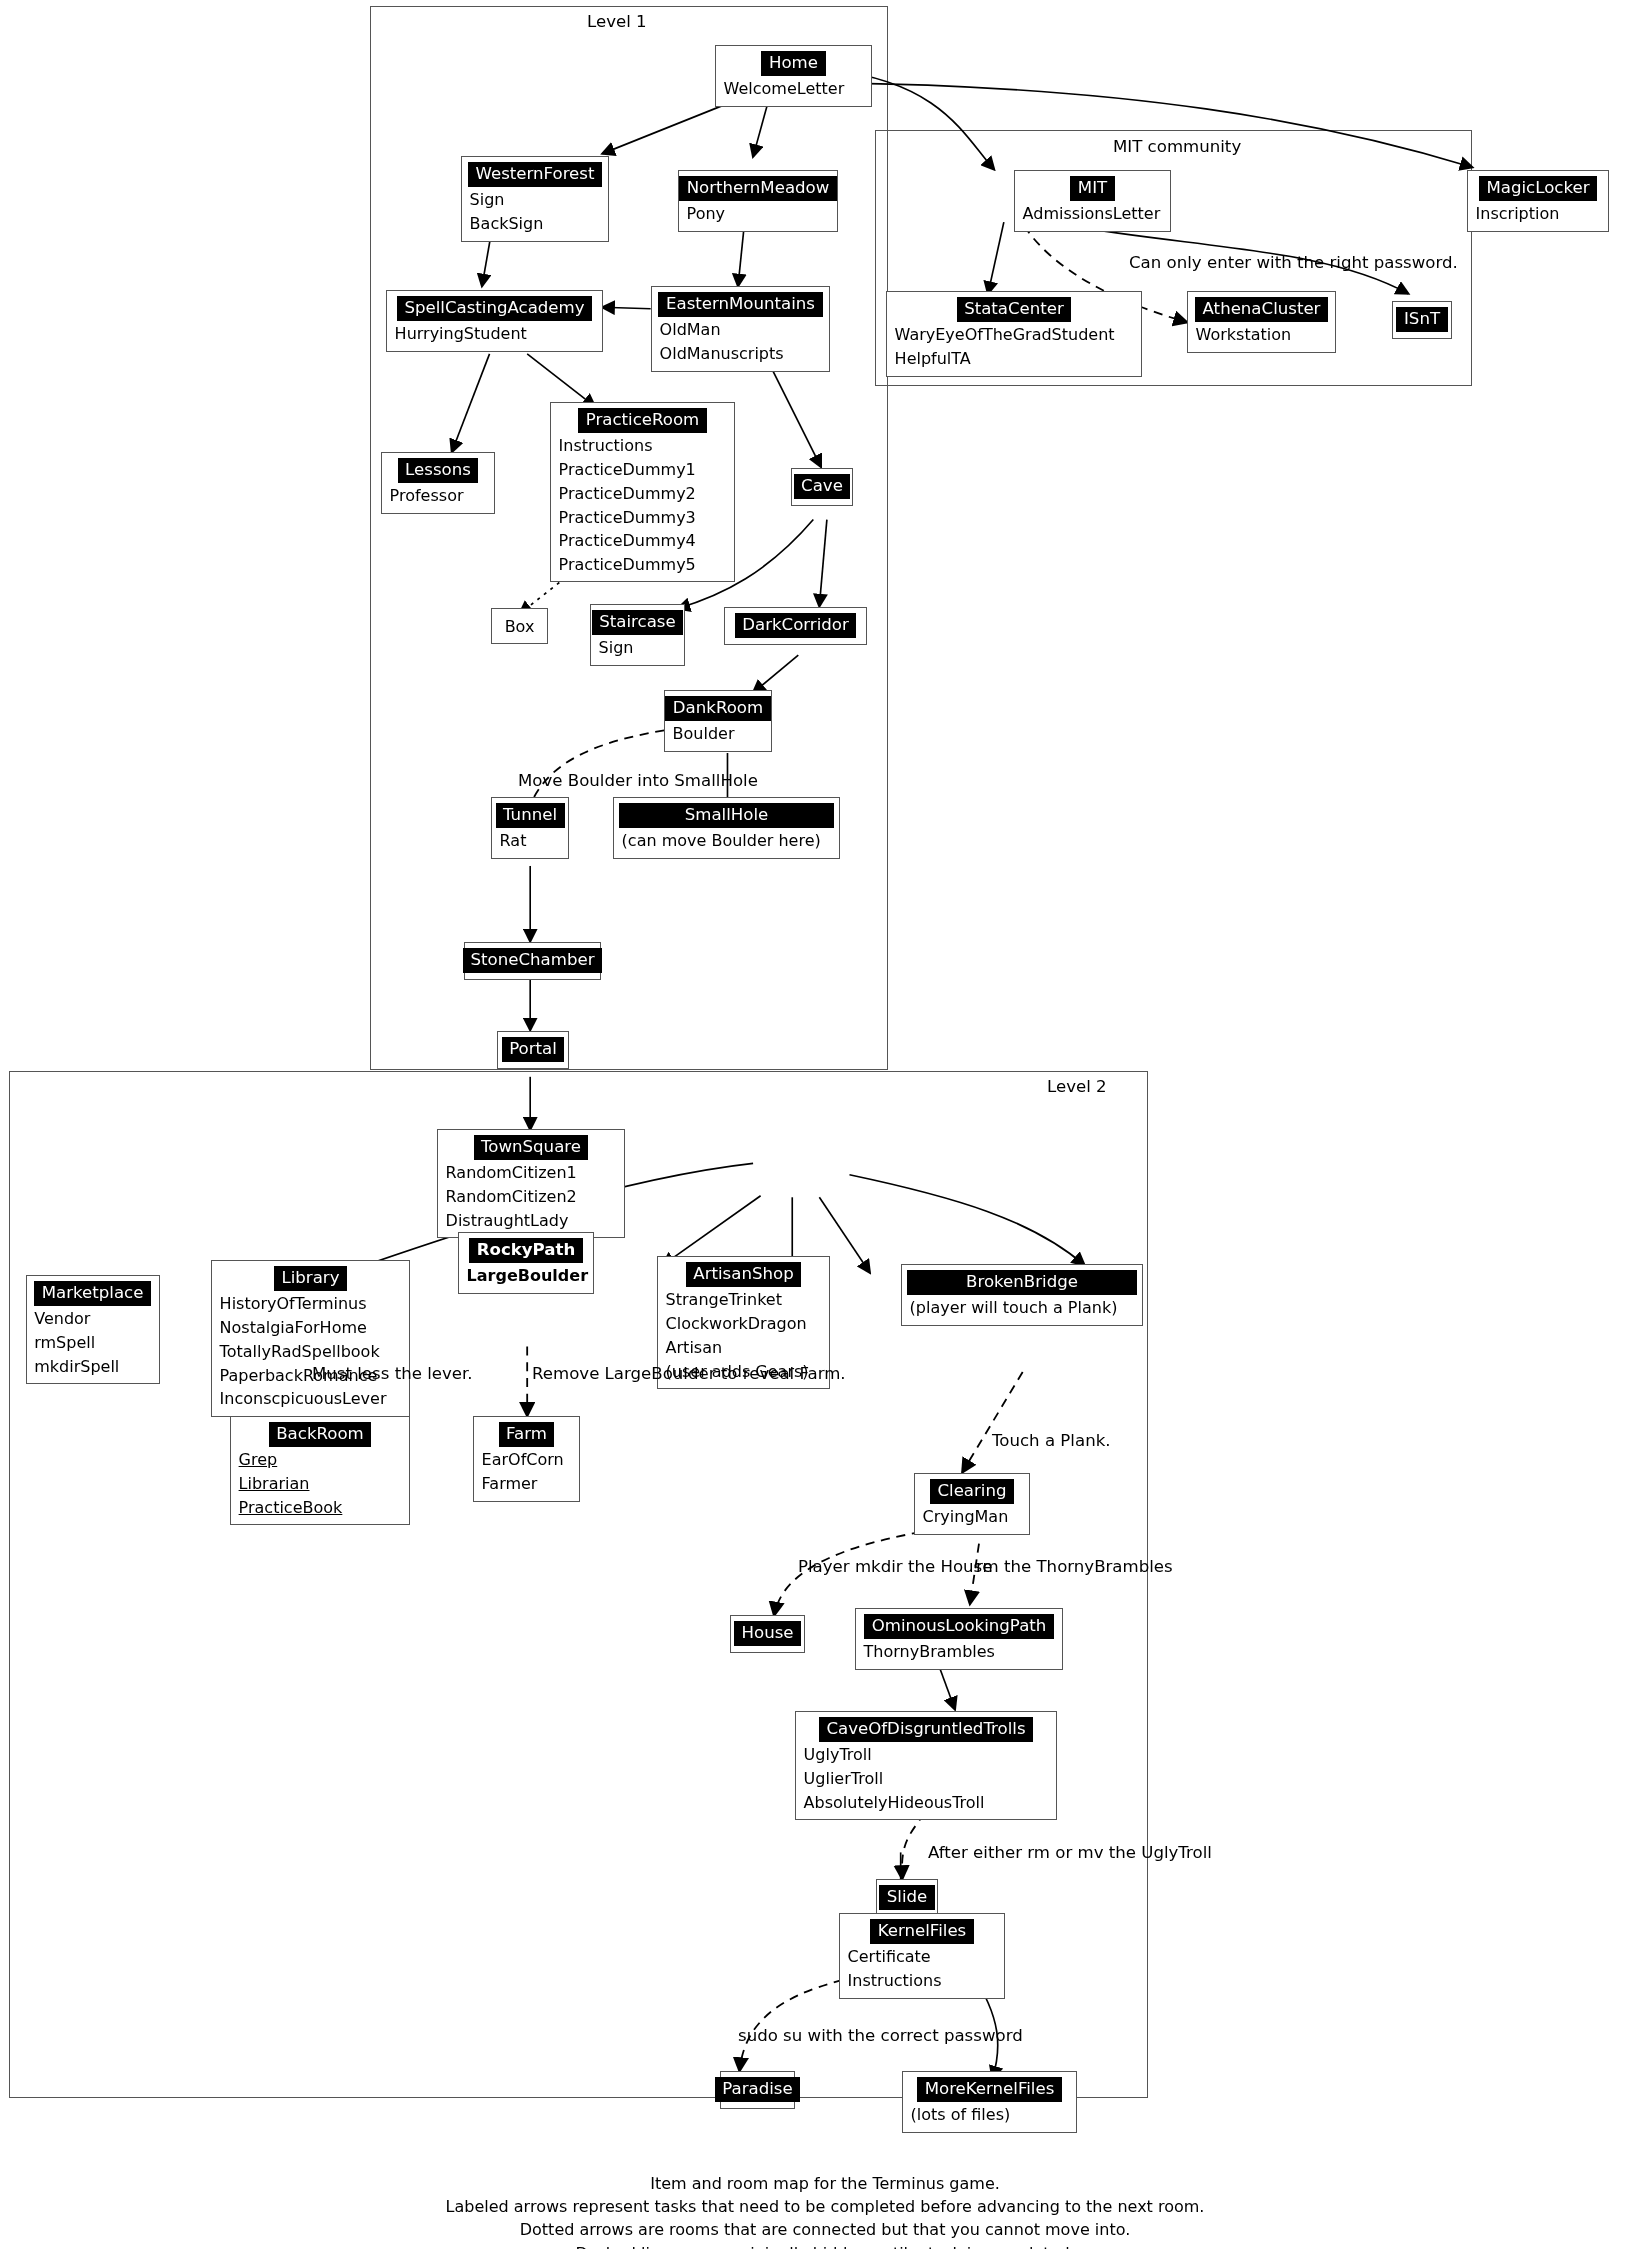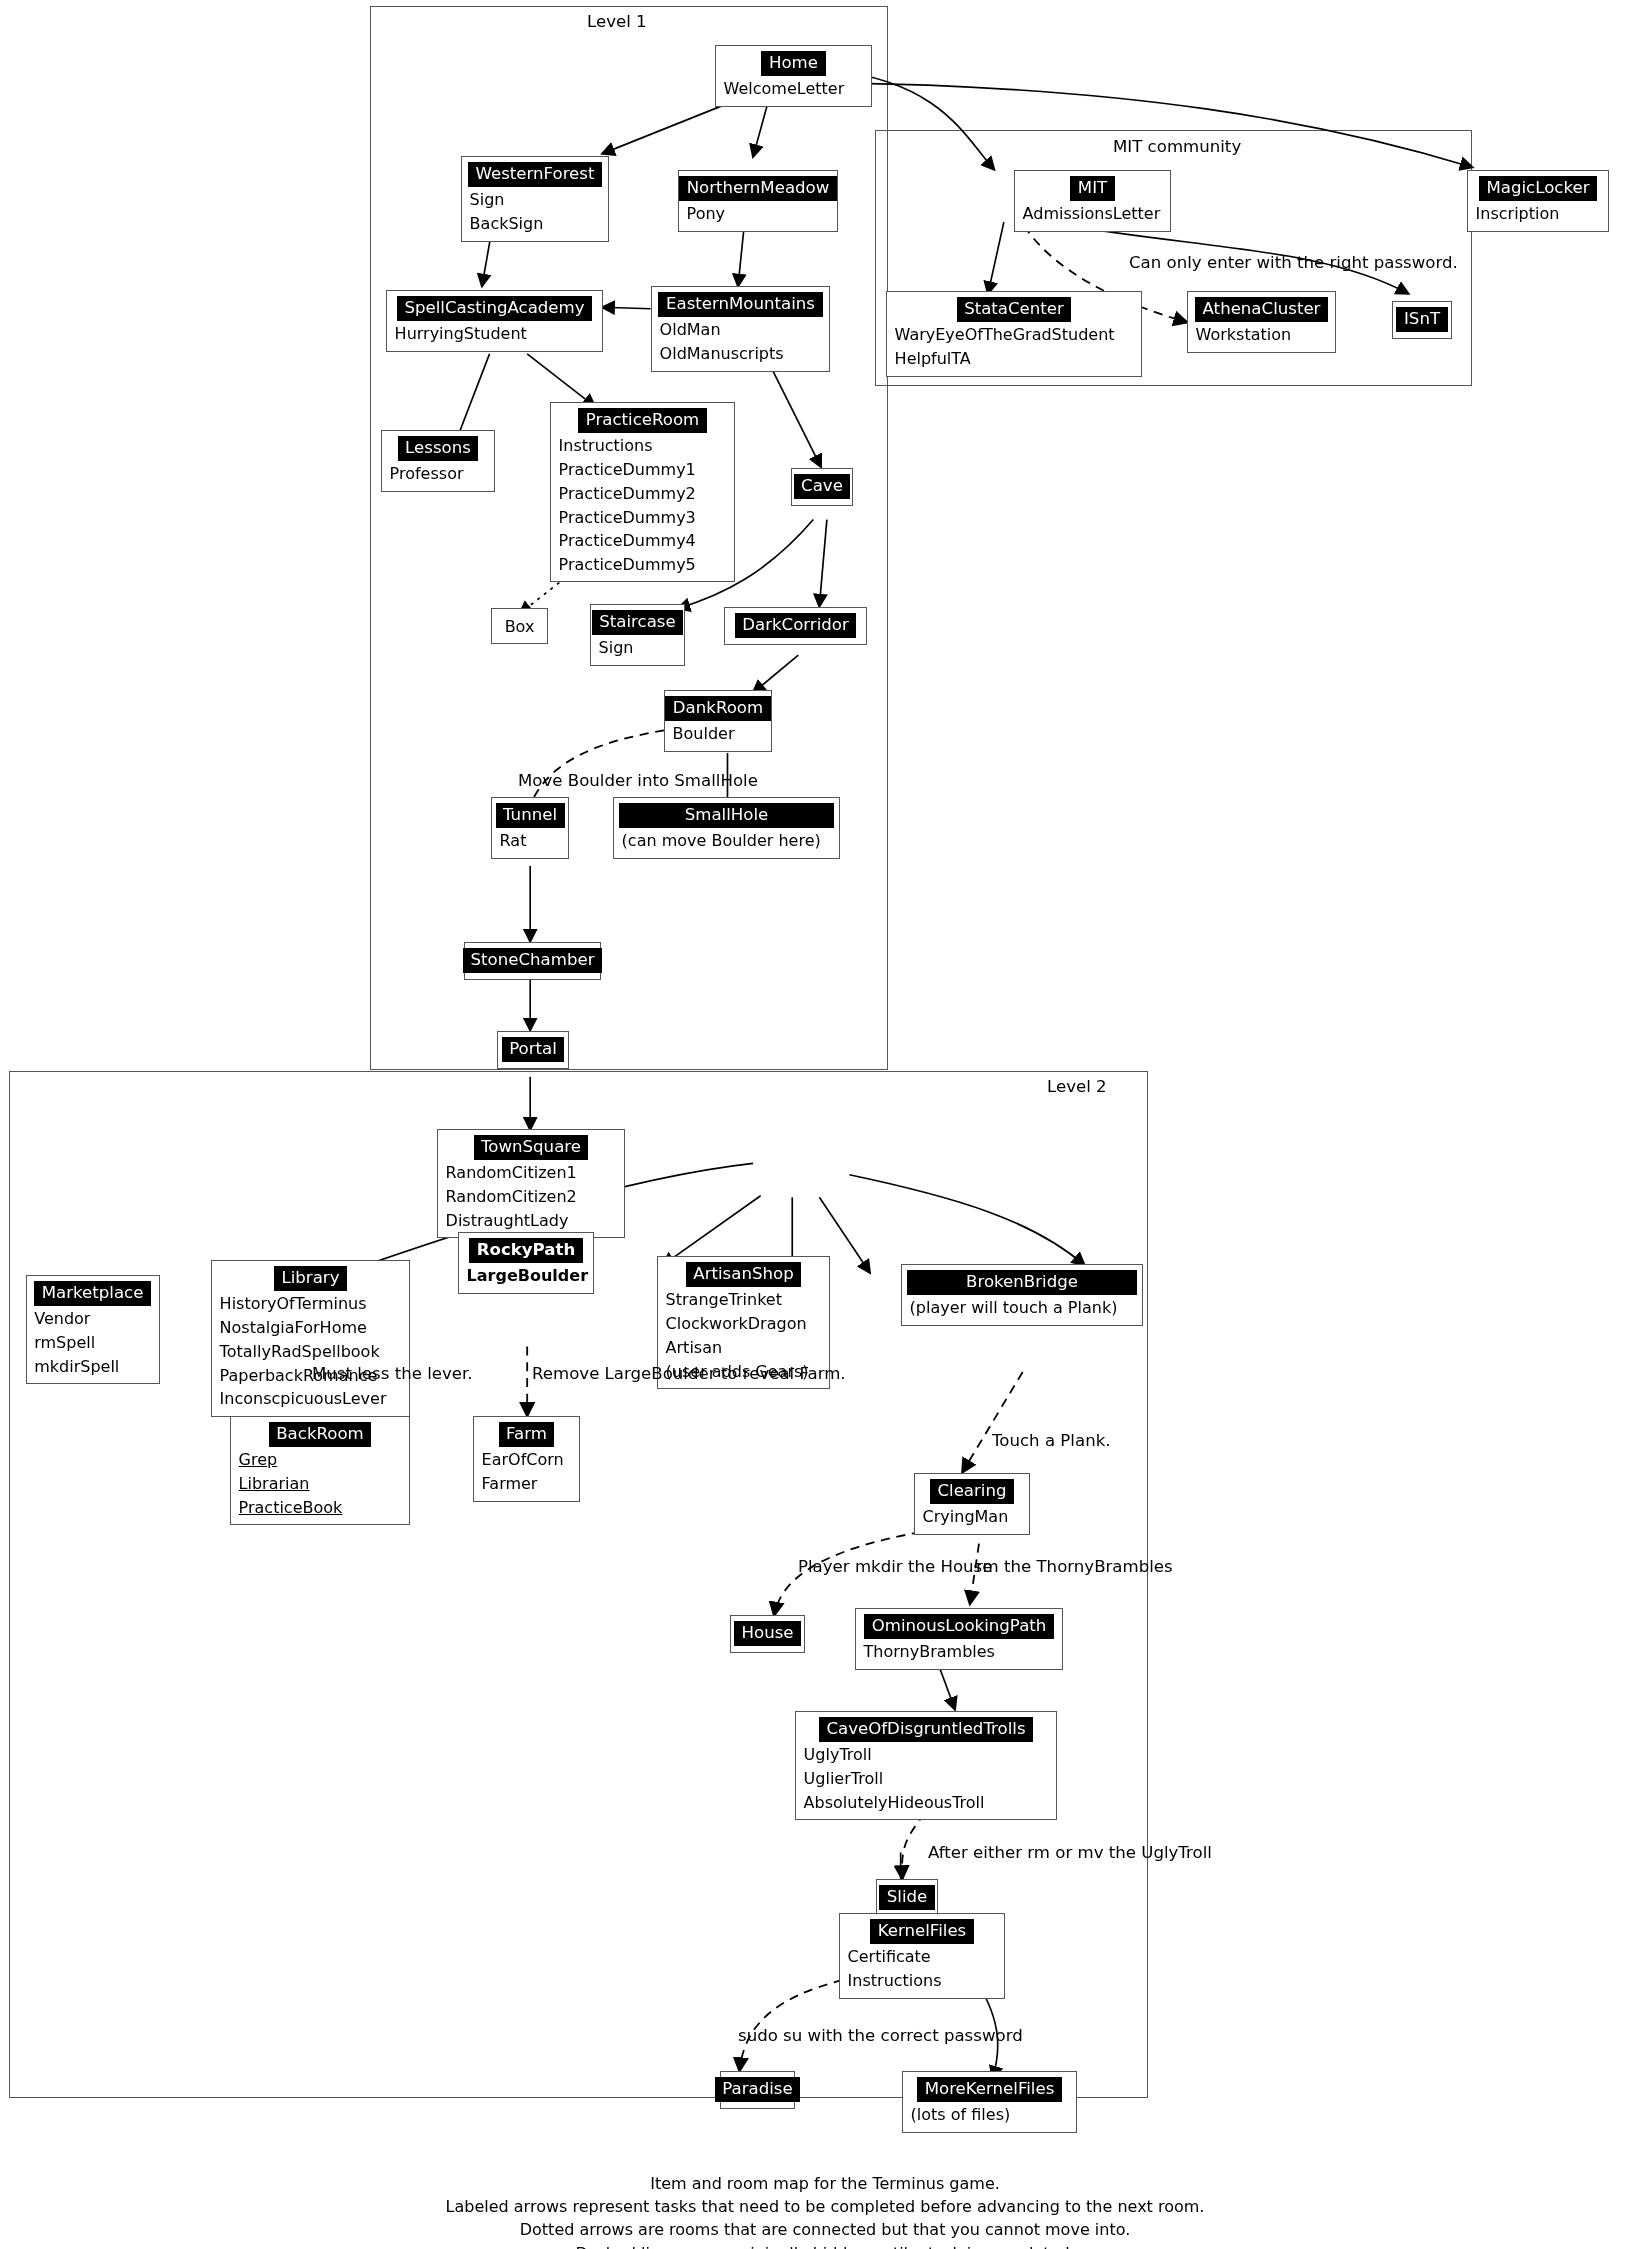--- a/index.html
+++ b/index.html
@@ -191,21 +191,21 @@
   </div>
 
   <div class="node" style="left:651px;top:286px;width:179px;">
     <div class="title-wrap">
         <span class="title">EasternMountains</span>
       </div>
     <span class="item">OldMan</span>
     <span class="item">OldManuscripts</span>
   </div>
 
-  <div class="node" style="left:381px;top:430px;width:114px;">
+  <div class="node" style="left:381px;top:452px;width:114px;">
     <div class="title-wrap">
         <span class="title">Lessons</span>
       </div>
     <span class="item">Professor</span>
   </div>
 
   <div class="node" style="left:550px;top:402px;width:185px;">
     <div class="title-wrap">
         <span class="title">PracticeRoom</span>
       </div>

